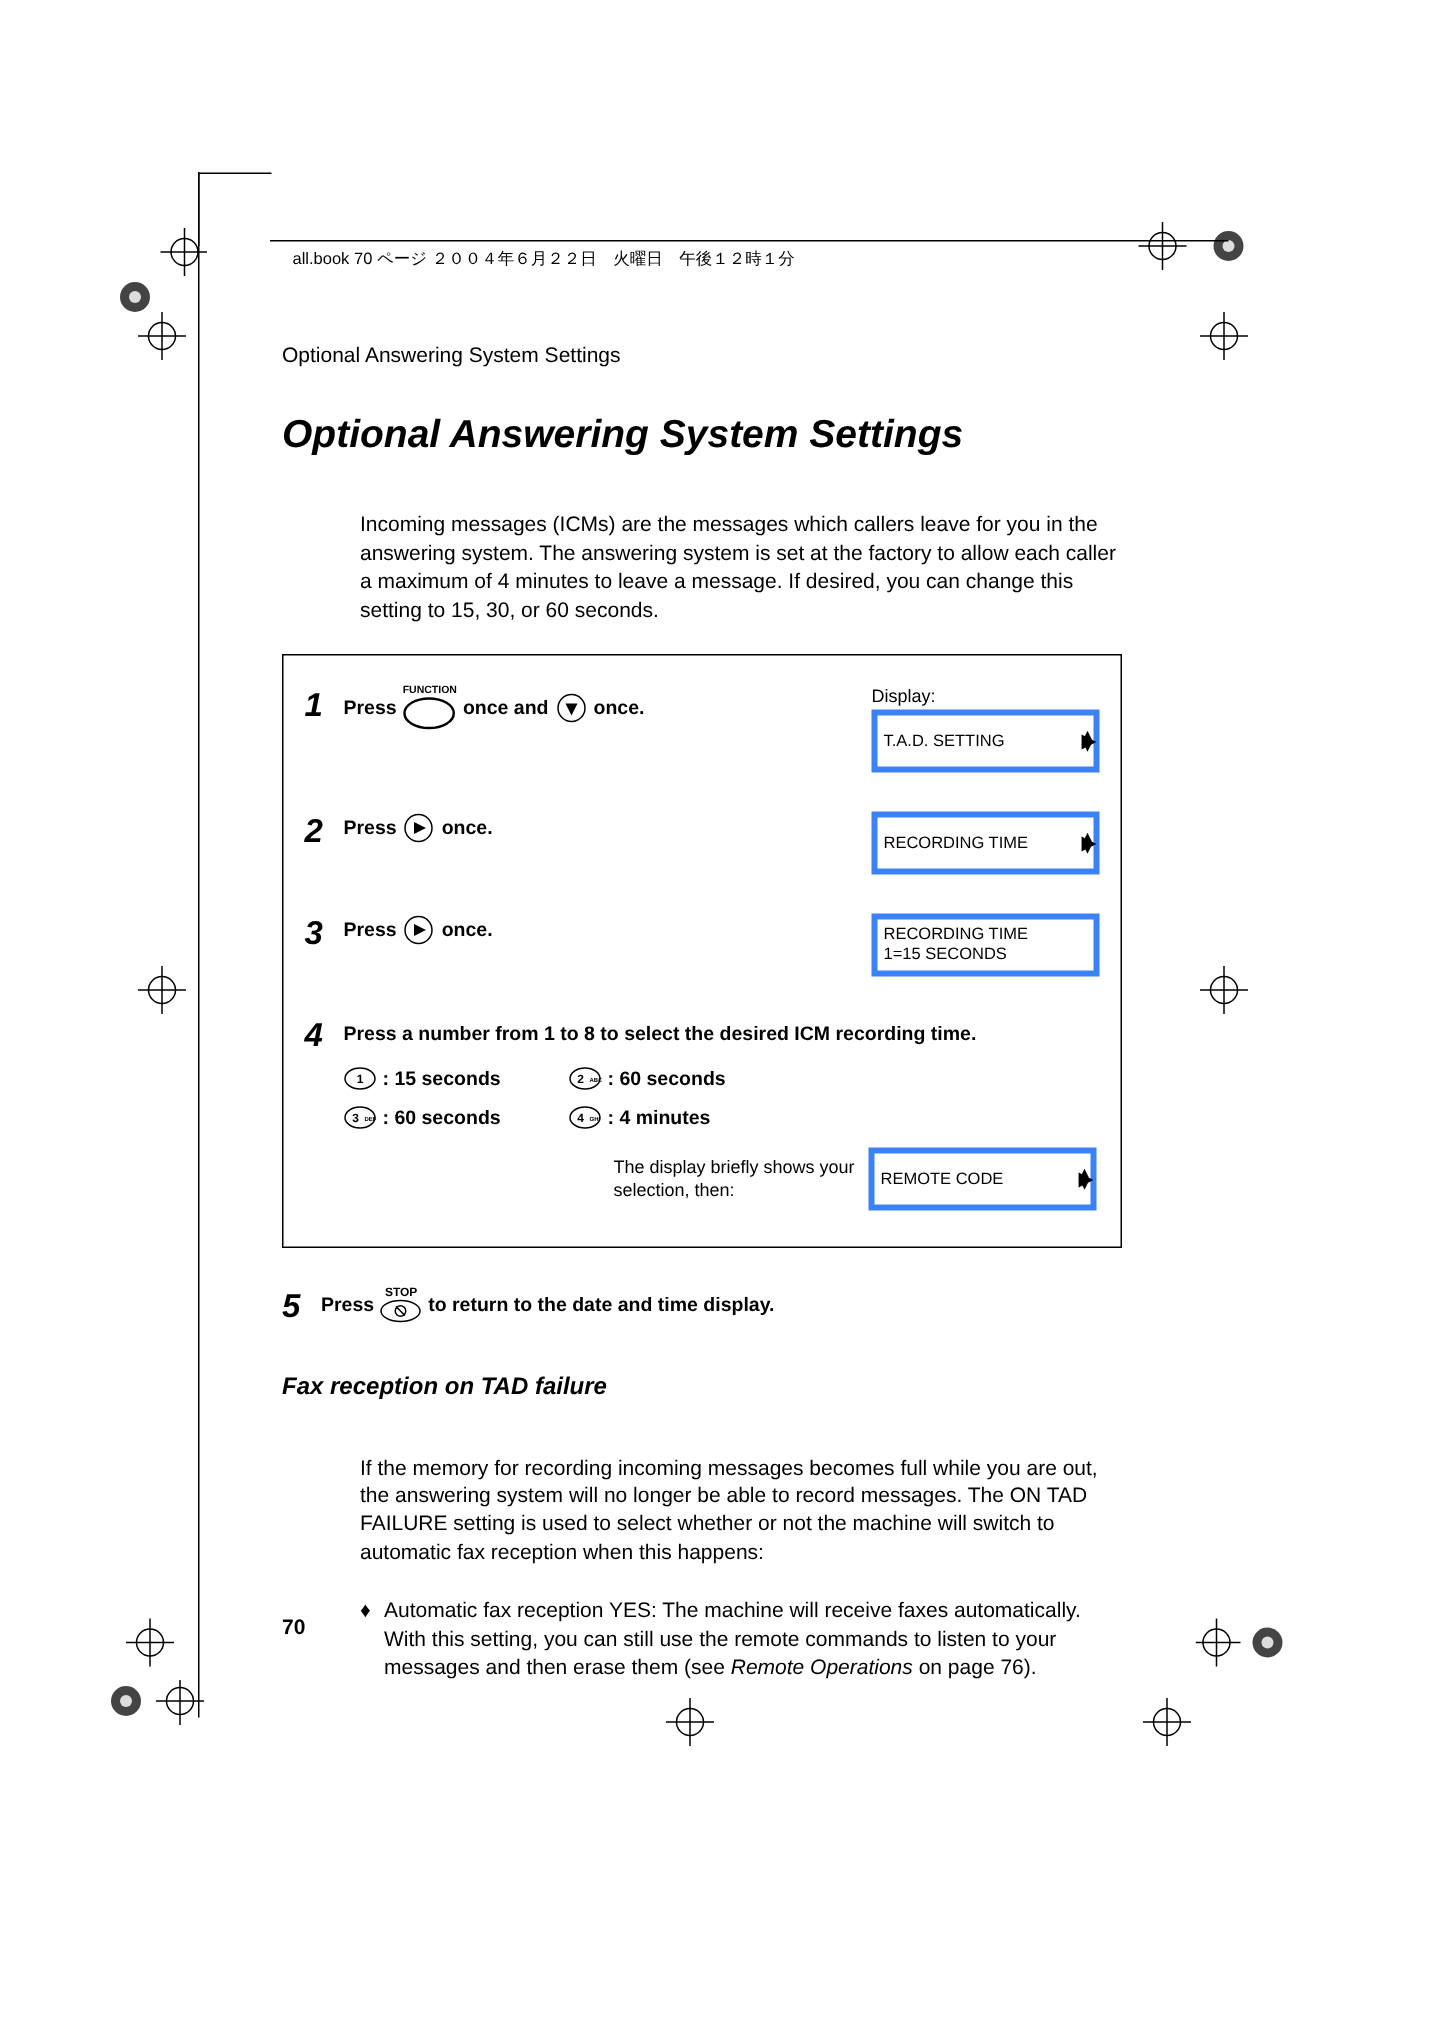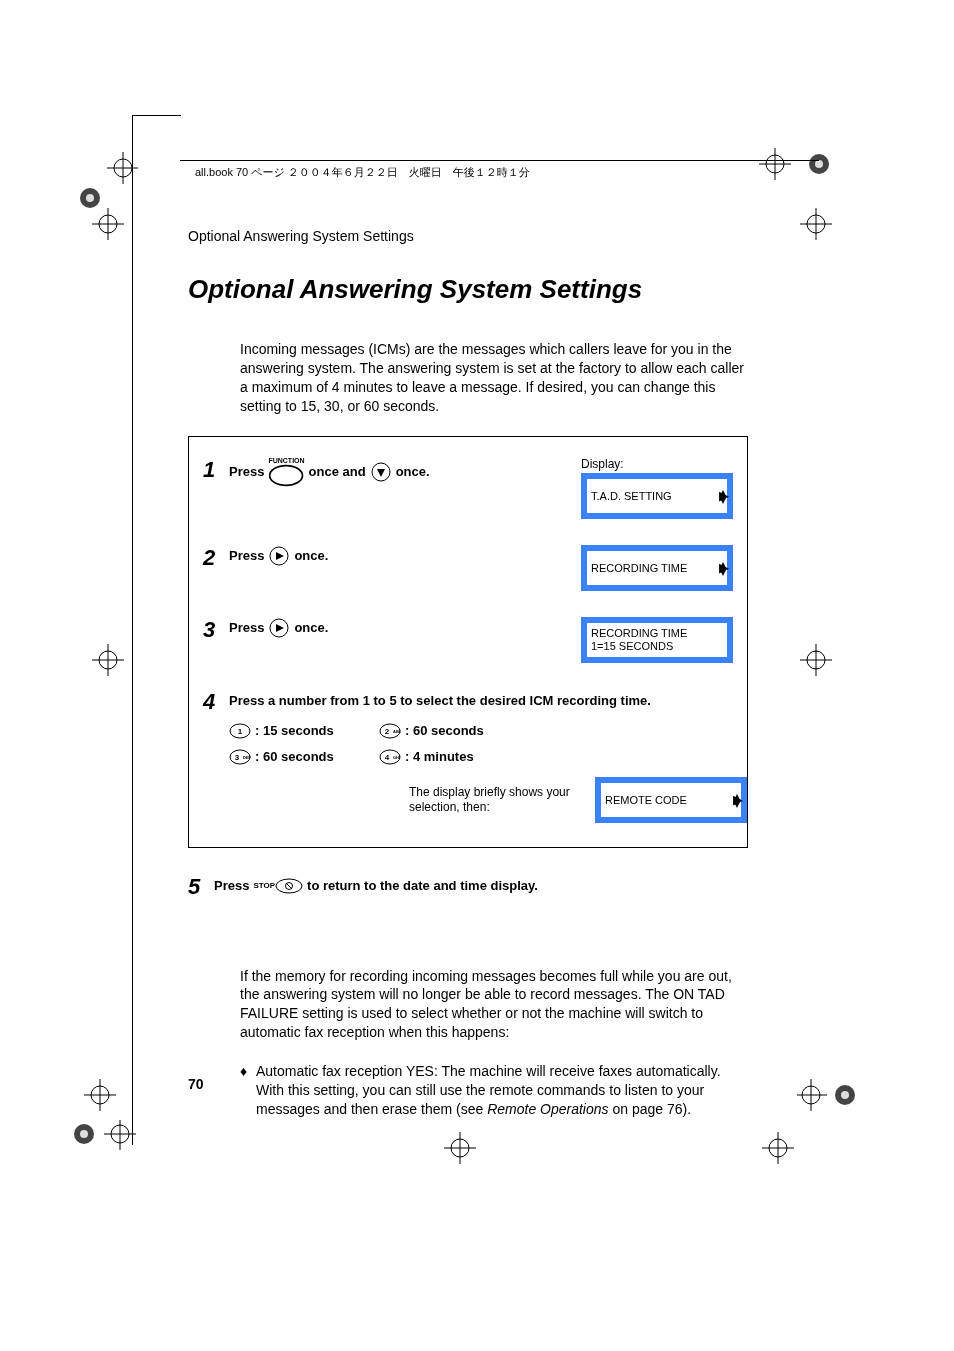--- a/index.html
+++ b/index.html
@@ -89,21 +89,21 @@
     width: 152px;
     flex: 0 0 152px;
     margin-left: 22px;
     font-size: 12px;
   }
   .display-label {
     font-size: 12px;
     margin-bottom: 2px;
   }
   .display-box {
-    border: 6px solid #3b82f6;
+    border: 4px solid #3b82f6;
     height: 30px;
     padding: 2px 4px;
     font-size: 11px;
     line-height: 1.1;
     position: relative;
     display: flex;
     flex-direction: column;
     justify-content: center;
   }
   .display-box.one-line { justify-content: center; }
@@ -135,21 +135,21 @@
   .icon svg { width: 100%; height: 100%; }
   .func-icon {
     display: inline-flex;
     flex-direction: column;
     align-items: center;
     line-height: 1;
   }
   .func-icon .flabel { font-size: 7px; font-weight: bold; }
   .stop-icon {
     display: inline-flex;
-    flex-direction: row;
+    flex-direction: column;
     align-items: center;
     line-height: 1;
   }
   .stop-icon .slabel { font-size: 8px; font-weight: bold; }
   .options {
     display: grid;
     grid-template-columns: 150px 170px;
     row-gap: 10px;
     margin-top: 10px;
     font-weight: bold;
@@ -362,21 +362,21 @@
             </div>
           </div>
         </div>
       </div>
     </div>
 
     <div class="step" style="flex-direction:column;">
       <div style="display:flex;">
         <div class="step-num">4</div>
         <div class="instr-line" style="flex:1;">
-          <span>Press a number from 1 to 5 to select the desired ICM recording time.</span>
+          <span>Press a number from 1 to 8 to select the desired ICM recording time.</span>
         </div>
       </div>
       <div style="margin-left:26px;">
         <div class="options">
           <span class="opt">
             <span class="keycircle">
                 <svg viewBox="0 0 22 16">
                   <ellipse cx="11" cy="8" rx="10" ry="7" fill="none" stroke="#000"></ellipse>
                   <text x="11" y="11" text-anchor="middle" font-size="8">1</text>
                 </svg>
@@ -409,21 +409,21 @@
                   <ellipse cx="11" cy="8" rx="10" ry="7" fill="none" stroke="#000"></ellipse>
                   <text x="8" y="11" text-anchor="middle" font-size="8">4</text>
                   <text x="14" y="10" font-size="4">GHI</text>
                 </svg>
               </span>
             <span>: 4 minutes</span>
           </span>
         </div>
         <div class="selection-row">
           <div class="note">The display briefly shows your selection, then:</div>
-          <div class="display-col" style="margin-left:16px;">
+          <div class="display-col" style="margin-left:0;">
             <div class="display-box one-line">
               <span>REMOTE CODE</span>
               <span class="arrows-ud"></span>
               <span style="position:absolute; right:-2px; top:50%; transform:translateY(-50%); font-size:13px;">▶</span>
             </div>
           </div>
         </div>
       </div>
     </div>
   </div>
@@ -439,20 +439,21 @@
             <circle cx="14" cy="8" r="3.5" fill="none" stroke="#000"></circle>
             <line x1="11" y1="5" x2="17" y2="11" stroke="#000"></line>
           </svg>
       </span>
       <span> to return to the date and time display.</span>
     </div>
   </div>
 
   <div style="height:34px;"></div>
 
+  <div class="subtitle">Fax reception on TAD failure</div>
   <div class="body-text">If the memory for recording incoming messages becomes full while you are out, the answering system will no longer be able to record messages. The ON TAD FAILURE setting is used to select whether or not the machine will switch to automatic fax reception when this happens:</div>
 
   <div class="bullet-block">
     <div class="bul">♦</div>
     <div>
       <span>Automatic fax reception YES: The machine will receive faxes automatically. With this setting, you can still use the remote commands to listen to your messages and then erase them (see </span><span style="font-style:italic;">Remote Operations</span><span> on page 76).</span>
     </div>
   </div>
 </div>
 

